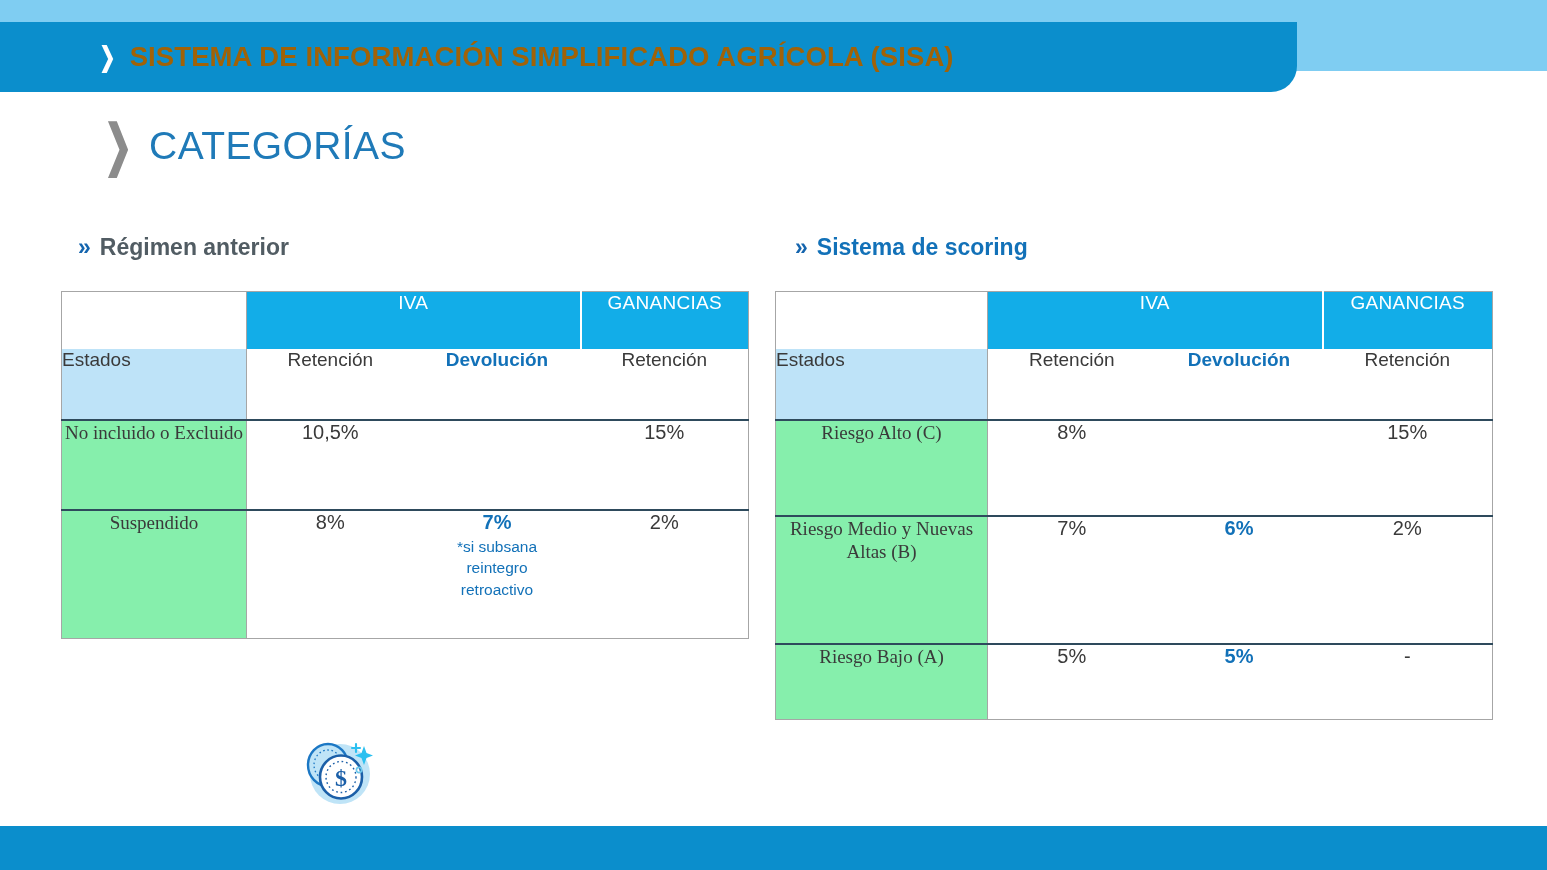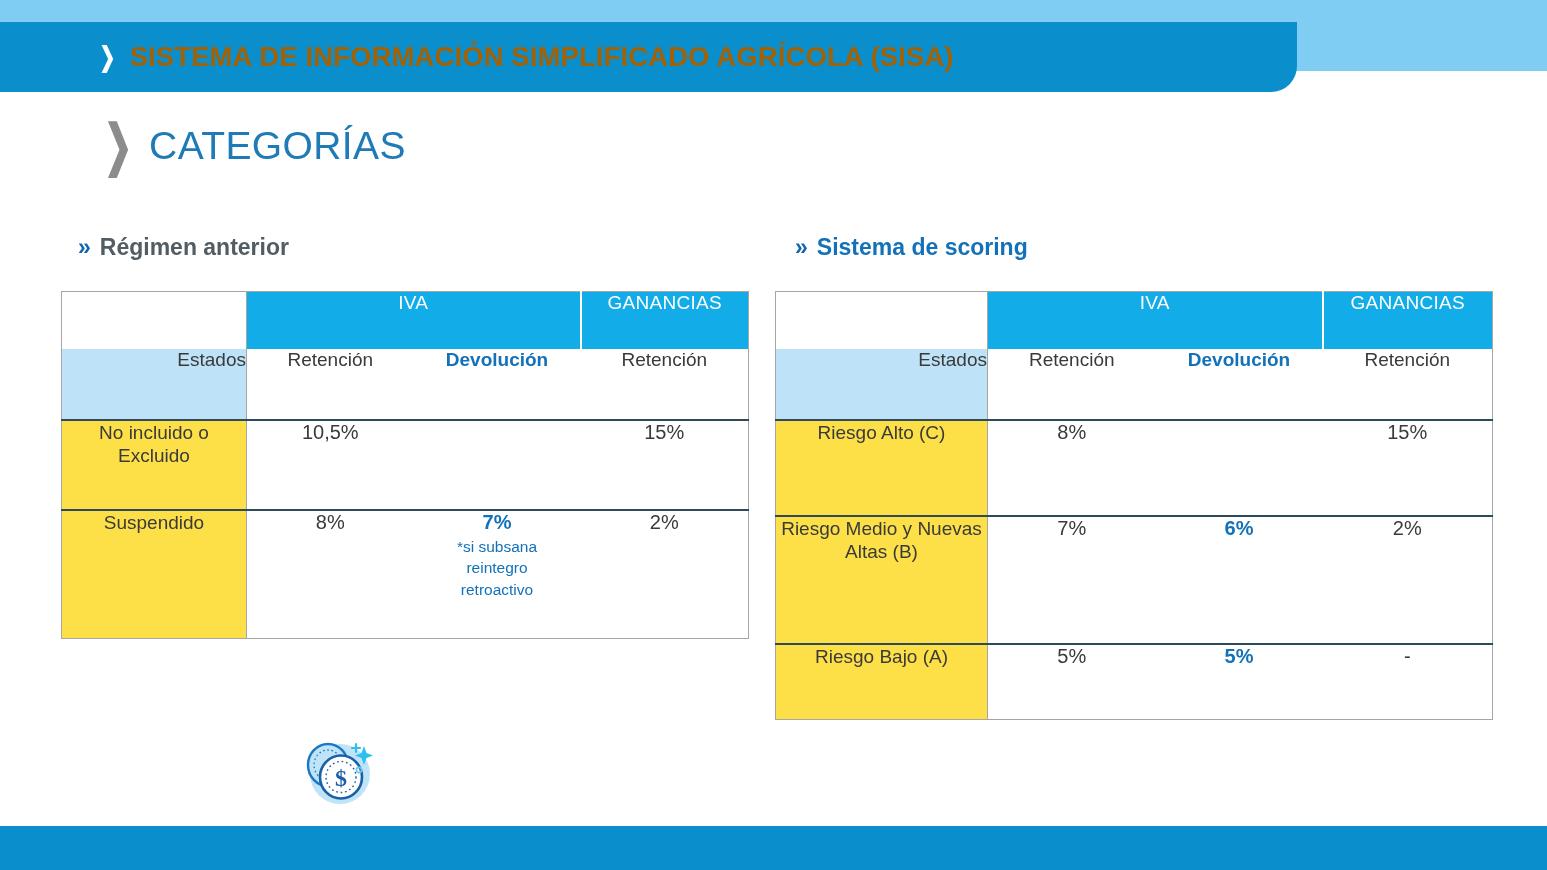--- a/index.html
+++ b/index.html
@@ -135,45 +135,46 @@
     letter-spacing: 0.3px;
   }
   .grp-blue.sep { border-left: 2.5px solid #ffffff; }
 
   
   .sub-estados {
     background: #BEE3F8;
     color: #3A3A3A;
     font-size: 19px;
     font-weight: bold;
-    text-align: right;
+    text-align: left;
     vertical-align: middle;
     border-right: 1.5px solid #A6A6A6;
   }
   .sub-col {
     background: #ffffff;
     font-size: 19px;
     text-align: center;
     vertical-align: middle;
     color: #3A3A3A;
   }
   .sub-col.blue { color: #1271B8; font-weight: bold; }
   .sub-col.dark { font-weight: normal; }
 
   
   .rowlbl {
-    background: #fde047;
+    background: #86efac;
     color: #3A3A3A;
     font-size: 19px;
     font-weight: bold;
     text-align: center;
     vertical-align: middle;
     border-right: 1.5px solid #A6A6A6;
     border-top: 2.5px solid #2E4A5C;
     line-height: 1.22;
+    font-family: Liberation Serif, serif;
   }
   .cellv {
     background: #ffffff;
     color: #3A3A3A;
     font-size: 20px;
     text-align: center;
     border-top: 2.5px solid #2E4A5C;
     padding-top: 16px;
   }
   .cellv.blue { color: #1271B8; font-weight: bold; }

